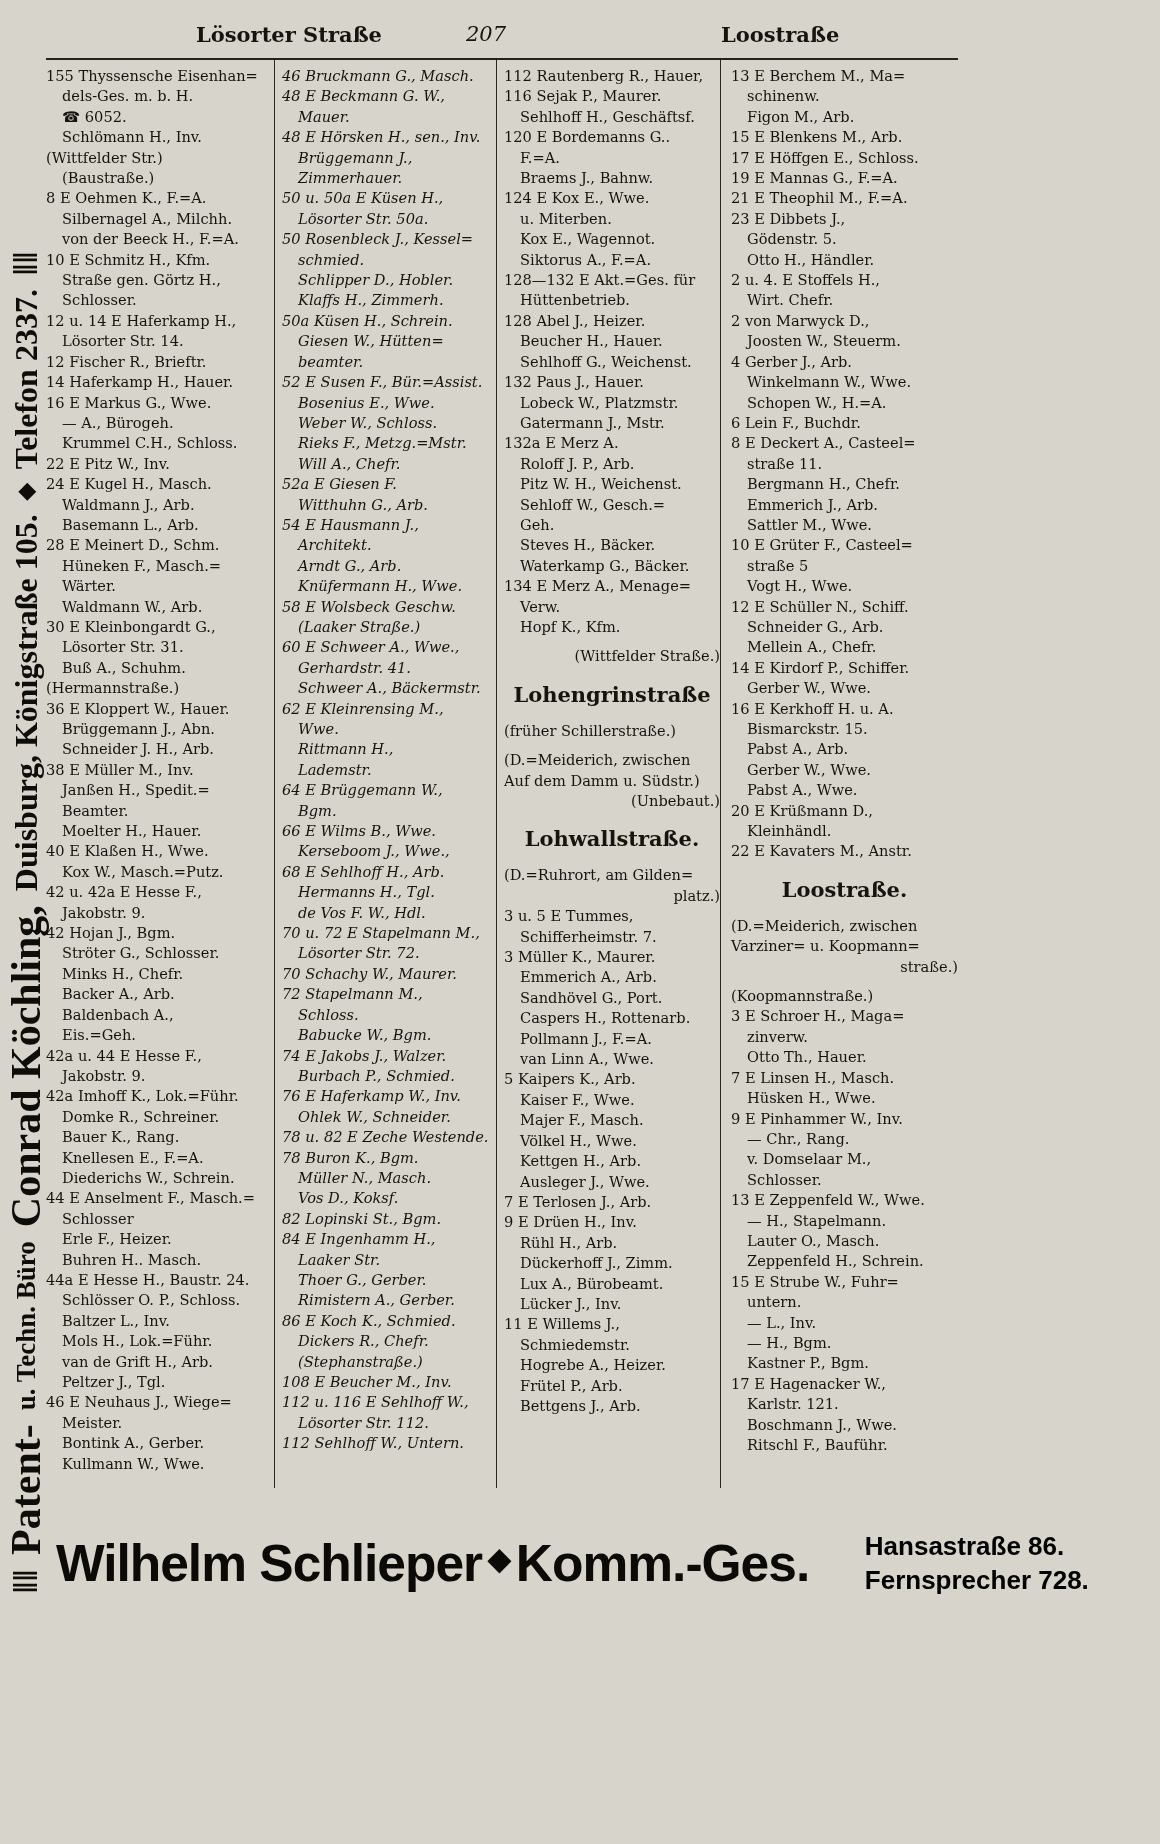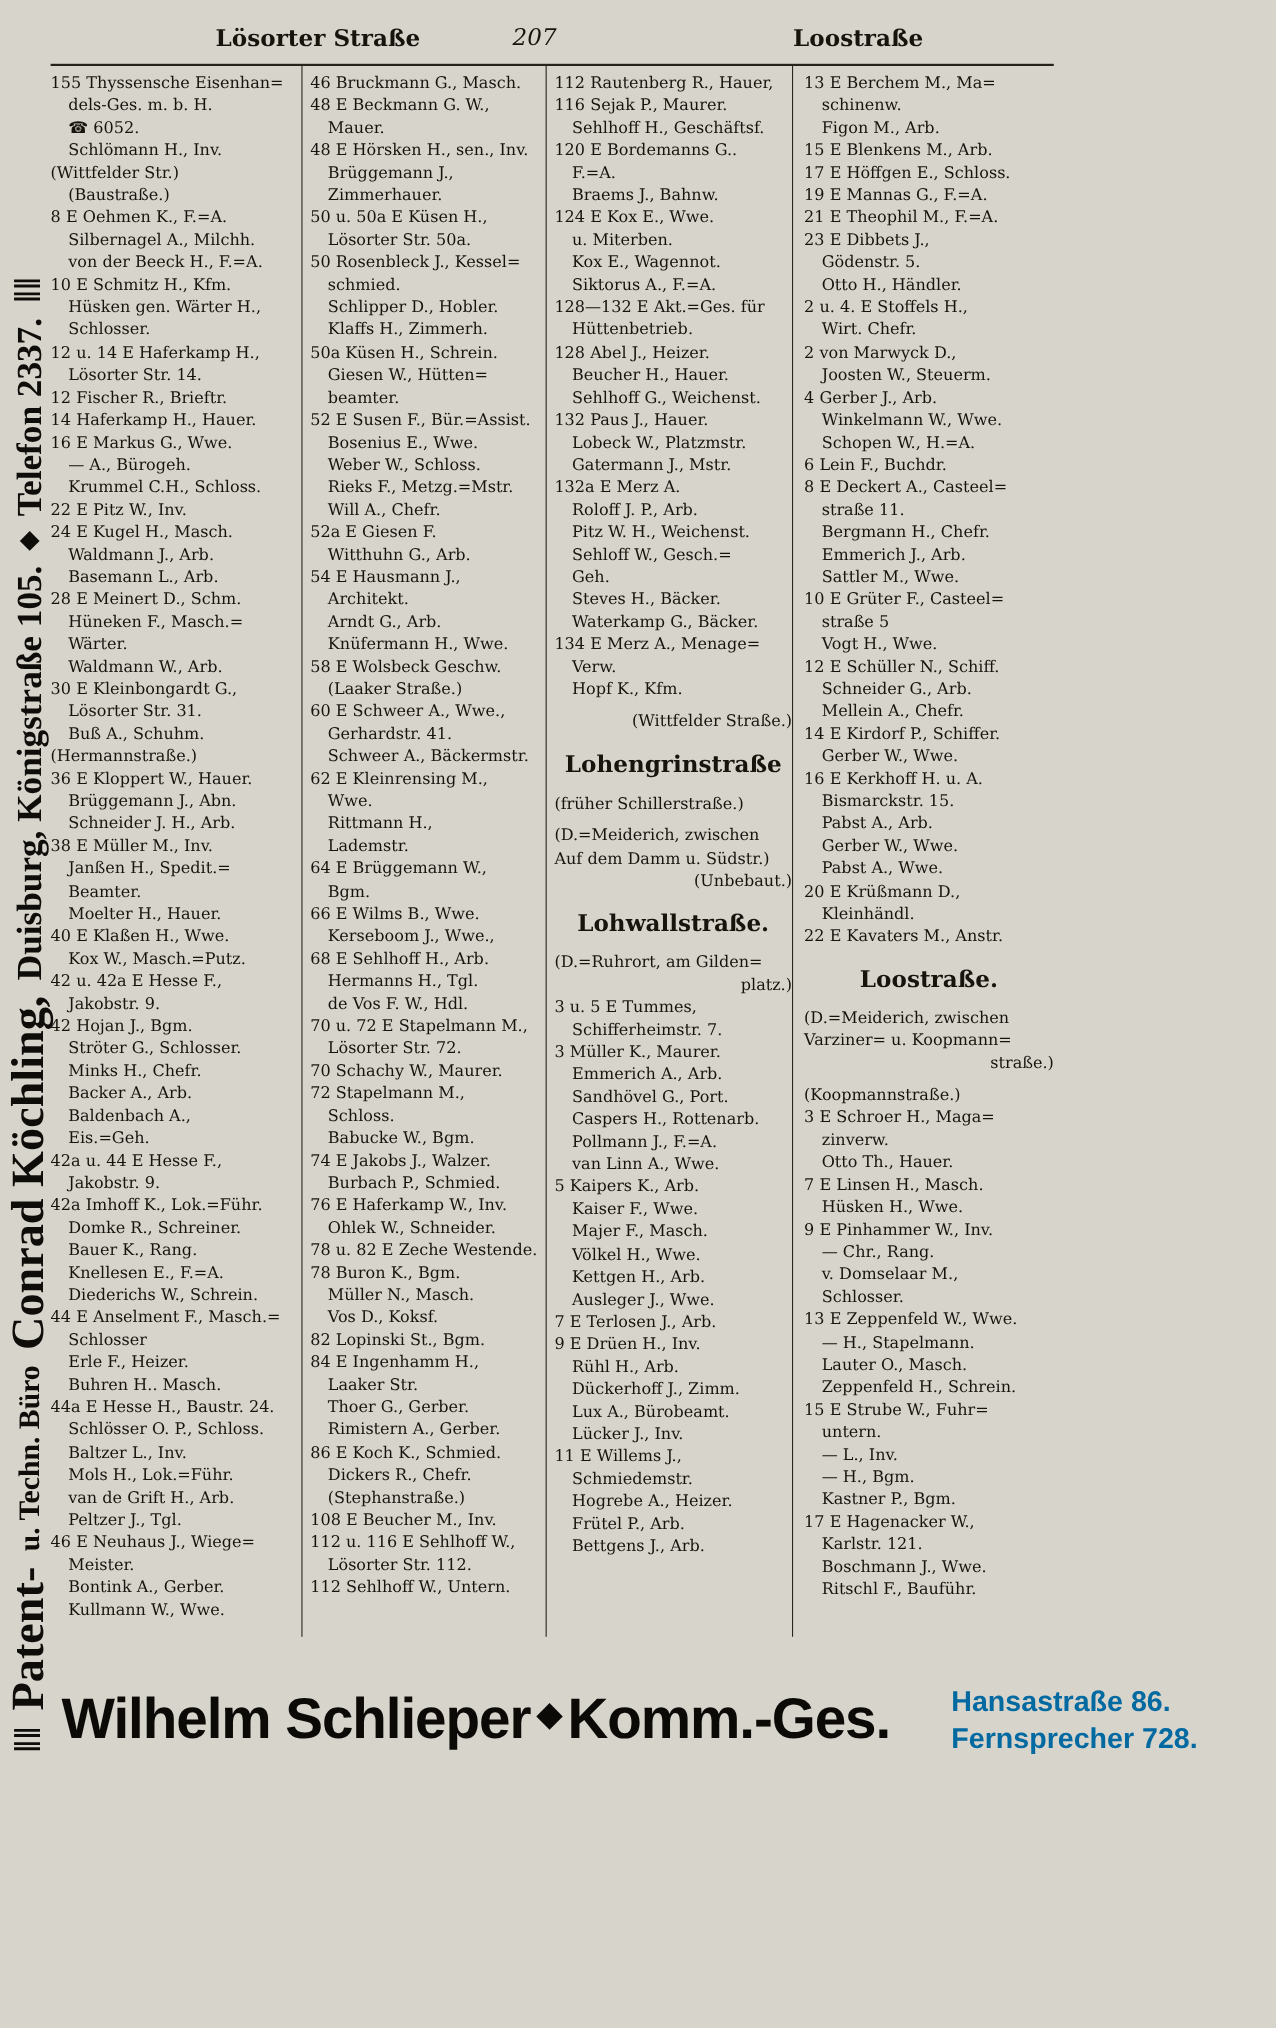--- a/index.html
+++ b/index.html
@@ -29,21 +29,21 @@
     border-bottom:2px solid #27231b;
   }
   .h-left  { position:absolute; left:150px; top:4px; font-weight:bold; font-size:21px; }
   .h-num   { position:absolute; left:420px; top:4px; font-style:italic; font-size:21px; }
   .h-right { position:absolute; left:675px; top:4px; font-weight:bold; font-size:21px; }
 
   
   .cols { position:absolute; left:46px; top:60px; width:912px; height:1428px; display:flex; }
   .col { height:100%; overflow:hidden; padding-top:6px; box-sizing:border-box; }
   .col-1 { width:228px; }
-  .col-2 { width:222px; border-left:1.5px solid #2b2720; padding-left:7px; }
+  .col-2 { width:222px; border-left:1.5px solid #2b2720; padding-left:7px;font-style:italic; }
   .col-3 { width:224px; border-left:1.5px solid #2b2720; padding-left:7px; }
   .col-4 { width:238px; border-left:1.5px solid #2b2720; padding-left:10px; }
 
   .line { font-size:14.6px; line-height:20.4px; white-space:nowrap; }
   .first { padding-left:0; }
   .cont  { padding-left:16px; }
   .center { text-align:right; padding-left:0; }
   .heading { font-size:21px; font-weight:bold; text-align:center; line-height:30px; padding:4px 0 2px 0; }
   .sp { height:9px; }
 
@@ -52,21 +52,21 @@
     position:absolute; left:56px; top:1500px; width:1090px; height:126px;
     display:flex; align-items:center;gap:32px;
   }
   .ad-main {
     font-family:"Liberation Sans", sans-serif; font-weight:bold;
     font-size:52px; letter-spacing:-1px; white-space:nowrap; color:#0c0a07;
     transform:scaleX(0.99); transform-origin:left center;
   }
   .ad-orn { font-size:30px; vertical-align:12px; padding:0 6px; }
   .ad-right {
-    margin-left:16px; font-family:"Liberation Sans", sans-serif; font-weight:bold; color:#0369a1;
+    margin-left:16px; font-family:"Liberation Sans", sans-serif; font-weight:bold; color:#000000;
   }
   .ad-right div { font-size:26px; line-height:34px; white-space:nowrap; text-align:left; }
 </style>
 </head>
 <body>
 
 <div class="page">
 
   <div class="sidebar">
     <div class="sidebar-inner">
@@ -92,21 +92,21 @@
         <div class="line first">155 Thyssensche Eisenhan=</div>
         <div class="line cont">dels-Ges. m. b. H.</div>
         <div class="line cont">☎ 6052.</div>
         <div class="line cont">Schlömann H., Inv.</div>
         <div class="line first">(Wittfelder Str.)</div>
         <div class="line cont">(Baustraße.)</div>
         <div class="line first">8 E Oehmen K., F.=A.</div>
         <div class="line cont">Silbernagel A., Milchh.</div>
         <div class="line cont">von der Beeck H., F.=A.</div>
         <div class="line first">10 E Schmitz H., Kfm.</div>
-        <div class="line cont">Hüsken gen. Wärter H.,</div>
+        <div class="line cont">Straße gen. Görtz H.,</div>
         <div class="line cont">Schlosser.</div>
         <div class="line first">12 u. 14 E Haferkamp H.,</div>
         <div class="line cont">Lösorter Str. 14.</div>
         <div class="line first">12 Fischer R., Brieftr.</div>
         <div class="line first">14 Haferkamp H., Hauer.</div>
         <div class="line first">16 E Markus G., Wwe.</div>
         <div class="line cont">— A., Bürogeh.</div>
         <div class="line cont">Krummel C.H., Schloss.</div>
         <div class="line first">22 E Pitz W., Inv.</div>
         <div class="line first">24 E Kugel H., Masch.</div>

